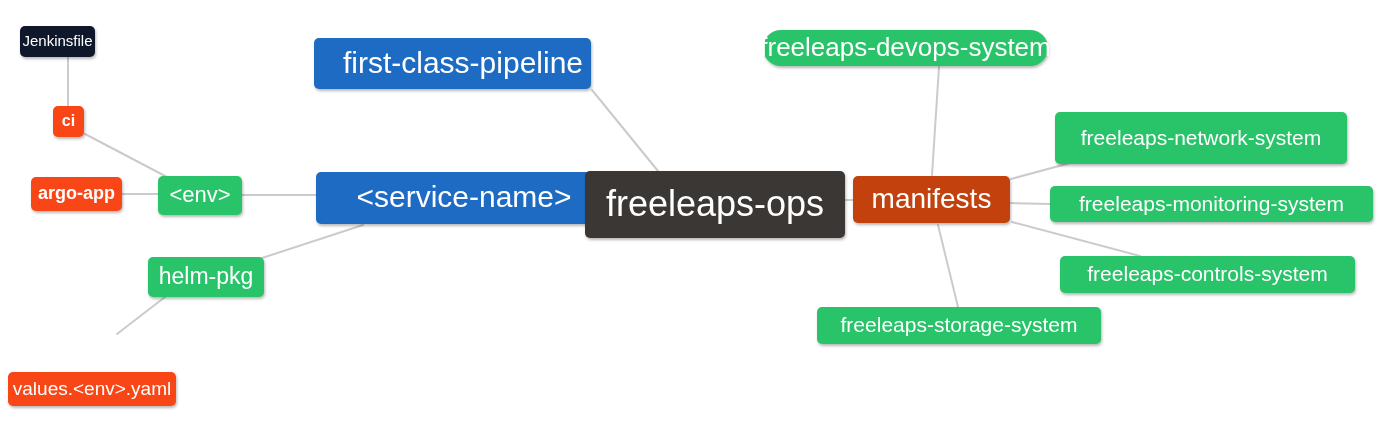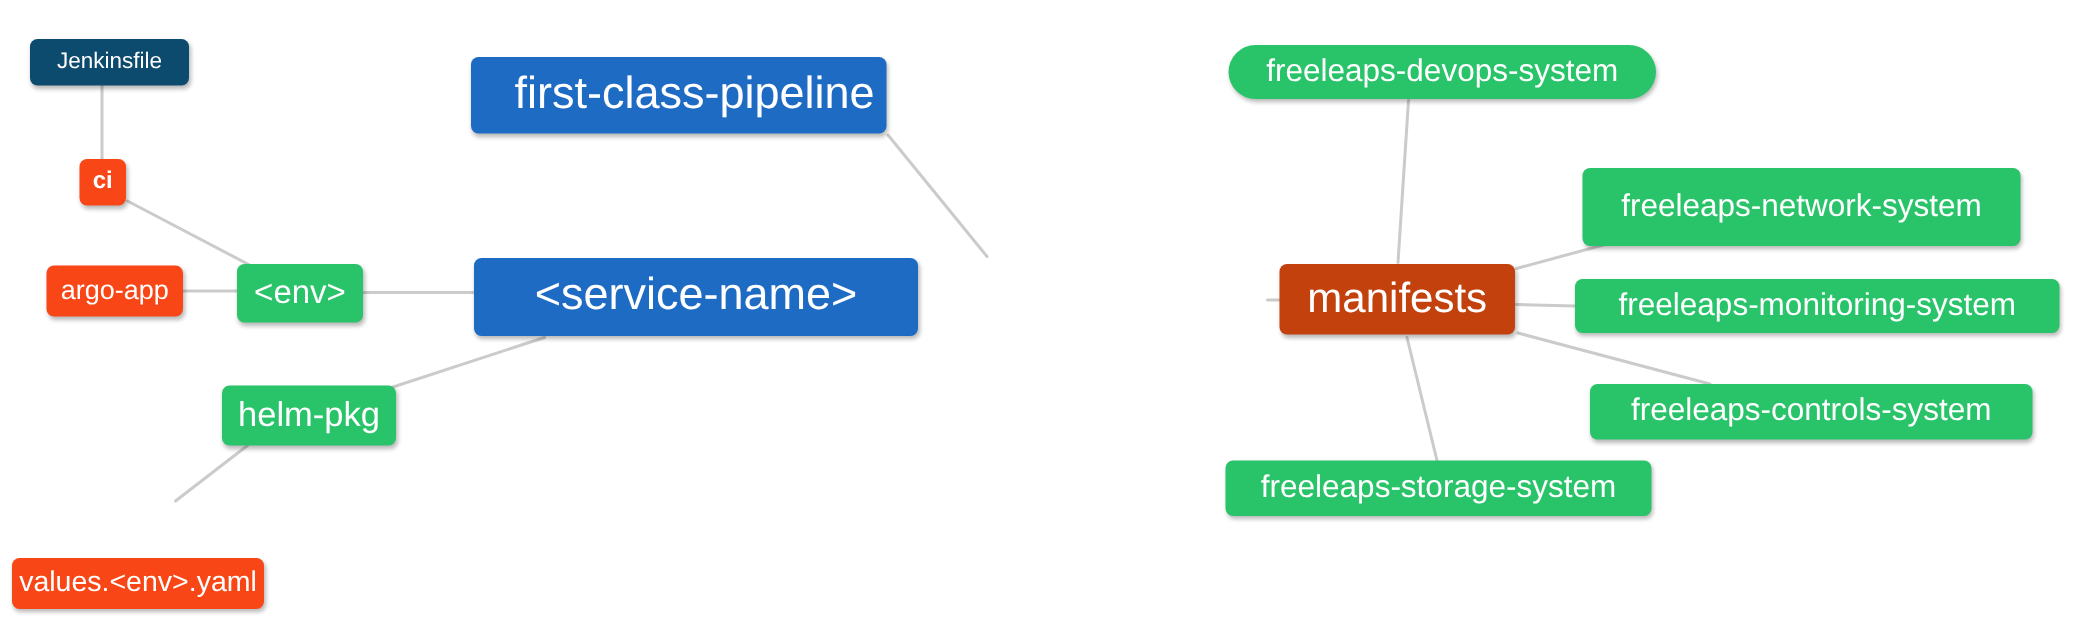--- a/index.html
+++ b/index.html
@@ -57,48 +57,51 @@
       <line x1="566" y1="199" x2="585" y2="199" stroke="#CBCBCB" stroke-width="2" stroke-linecap="round"></line>
       <line x1="592" y1="90" x2="658" y2="171" stroke="#CBCBCB" stroke-width="2" stroke-linecap="round"></line>
       <line x1="845" y1="200" x2="853" y2="200" stroke="#CBCBCB" stroke-width="2" stroke-linecap="round"></line>
       <line x1="932" y1="175" x2="939" y2="67" stroke="#CBCBCB" stroke-width="2" stroke-linecap="round"></line>
       <line x1="1011" y1="179" x2="1118" y2="150" stroke="#CBCBCB" stroke-width="2" stroke-linecap="round"></line>
       <line x1="1011" y1="203" x2="1050" y2="204" stroke="#CBCBCB" stroke-width="2" stroke-linecap="round"></line>
       <line x1="1012" y1="222" x2="1140" y2="256" stroke="#CBCBCB" stroke-width="2" stroke-linecap="round"></line>
       <line x1="938" y1="225" x2="958" y2="307" stroke="#CBCBCB" stroke-width="2" stroke-linecap="round"></line>
     </svg>
 
-<div class="node" style="left: 20px; top: 26px; width: 106px; height: 31px; font-size: 15px; background: #0c4a6e;">
+<div class="node" style="left: 20px; top: 26px; width: 75px; height: 31px; font-size: 15px; background: #0f172a;">
       <span>Jenkinsfile</span>
     </div>
     <div class="node" style="left: 53px; top: 106px; width: 31px; height: 31px; font-size: 16px; background: rgb(249, 70, 22); font-weight: bold;">
       <span>ci</span>
     </div>
-    <div class="node" style="left: 31px; top: 177px; width: 91px; height: 34px; font-size: 18px; background: rgb(249, 70, 22);">
+    <div class="node" style="left: 31px; top: 177px; width: 91px; height: 34px; font-size: 18px; background: rgb(249, 70, 22); font-weight: bold;">
       <span>argo-app</span>
     </div>
     <div class="node" style="left: 158px; top: 176px; width: 84px; height: 39px; font-size: 22px; background: rgb(41, 195, 106);">
       <span>&lt;env&gt;</span>
     </div>
     <div class="node" style="left: 148px; top: 257px; width: 116px; height: 40px; font-size: 23px; background: rgb(41, 195, 106);">
       <span>helm-pkg</span>
     </div>
     <div class="node" style="left: 8px; top: 331px; width: 168px; height: 34px; font-size: 19px; background: rgb(249, 70, 22); margin-top: 41px;">
       <span>values.&lt;env&gt;.yaml</span>
     </div>
     <div class="node" style="left: 316px; top: 172px; width: 296px; height: 52px; font-size: 30px; background: rgb(30, 107, 196);">
       <span>&lt;service-name&gt;</span>
     </div>
     <div class="node" style="left: 314px; top: 38px; width: 277px; height: 51px; font-size: 30px; background: rgb(30, 107, 196); padding-left: 21px;">
       <span>first-class-pipeline</span>
     </div>
+    <div class="node" style="left: 585px; top: 171px; width: 260px; height: 67px; font-size: 36px; background: rgb(59, 55, 53);">
+      <span>freeleaps-ops</span>
+    </div>
     <div class="node" style="left: 853px; top: 176px; width: 157px; height: 47px; font-size: 28px; background: #c2410c;">
       <span>manifests</span>
     </div>
-    <div class="node" style="left: 819px; top: 30px; width: 285px; height: 36px; font-size: 21px; background: rgb(41, 195, 106); border-radius: 18px;">
+    <div class="node" style="left: 763px; top: 30px; width: 285px; height: 36px; font-size: 26px; background: rgb(41, 195, 106); border-radius: 18px;">
       <span>freeleaps-devops-system</span>
     </div>
     <div class="node" style="left: 1055px; top: 112px; width: 292px; height: 52px; font-size: 21px; background: rgb(41, 195, 106);">
       <span>freeleaps-network-system</span>
     </div>
     <div class="node" style="left: 1050px; top: 186px; width: 323px; height: 36px; font-size: 21px; background: rgb(41, 195, 106);">
       <span>freeleaps-monitoring-system</span>
     </div>
     <div class="node" style="left: 1060px; top: 256px; width: 295px; height: 37px; font-size: 21px; background: rgb(41, 195, 106);">
       <span>freeleaps-controls-system</span>

